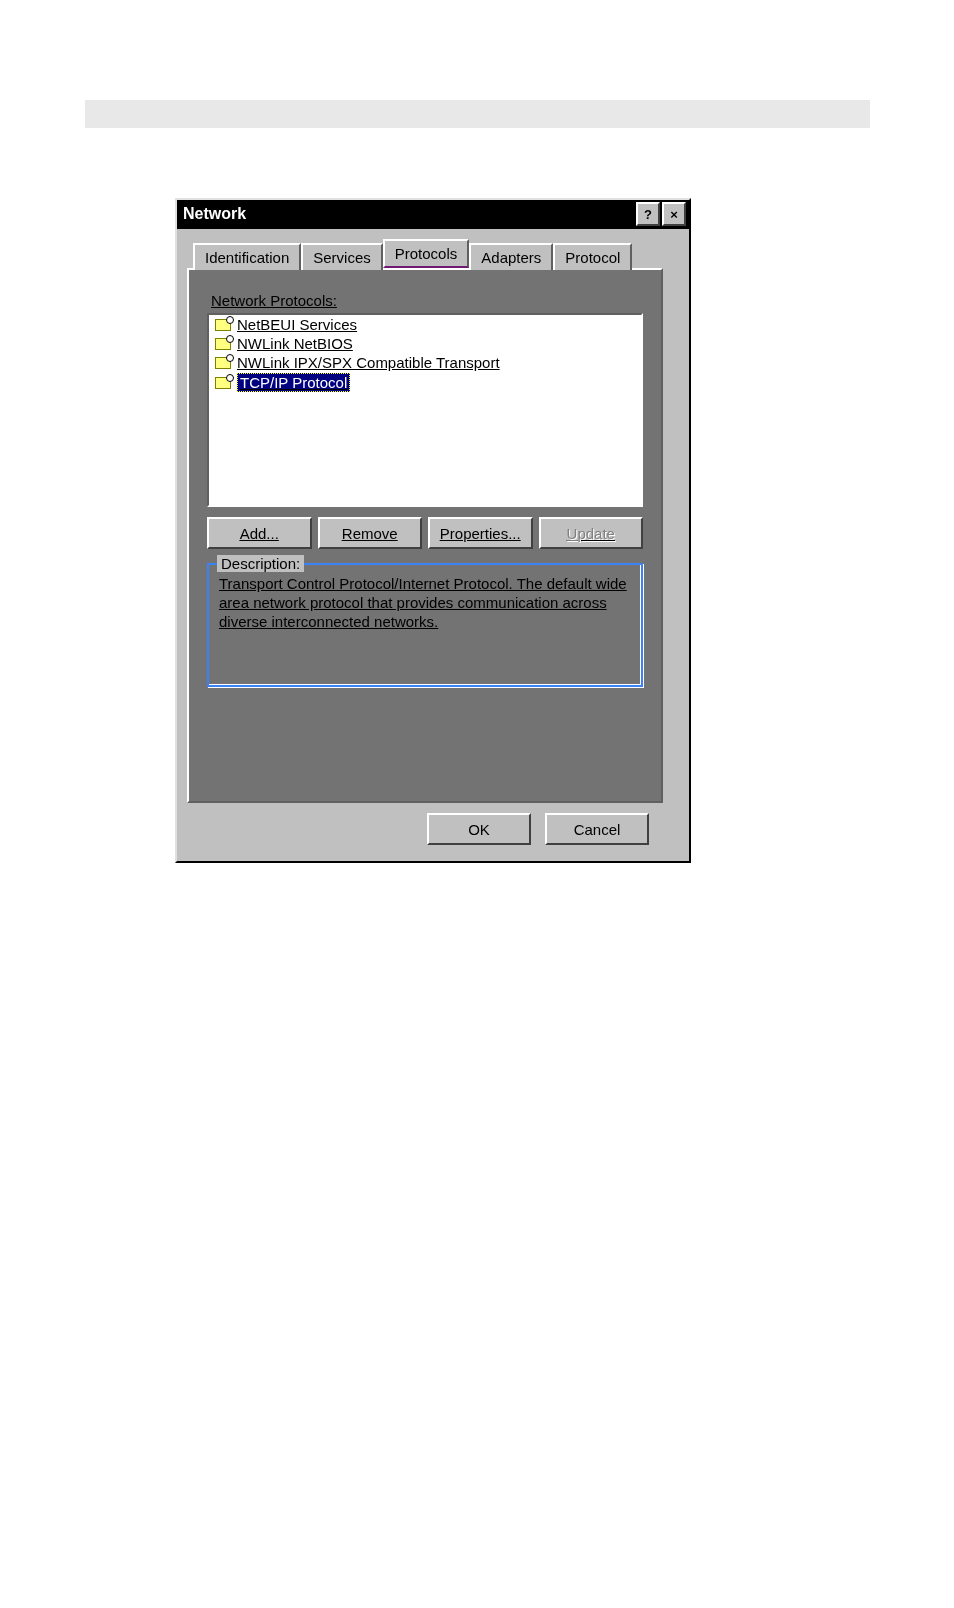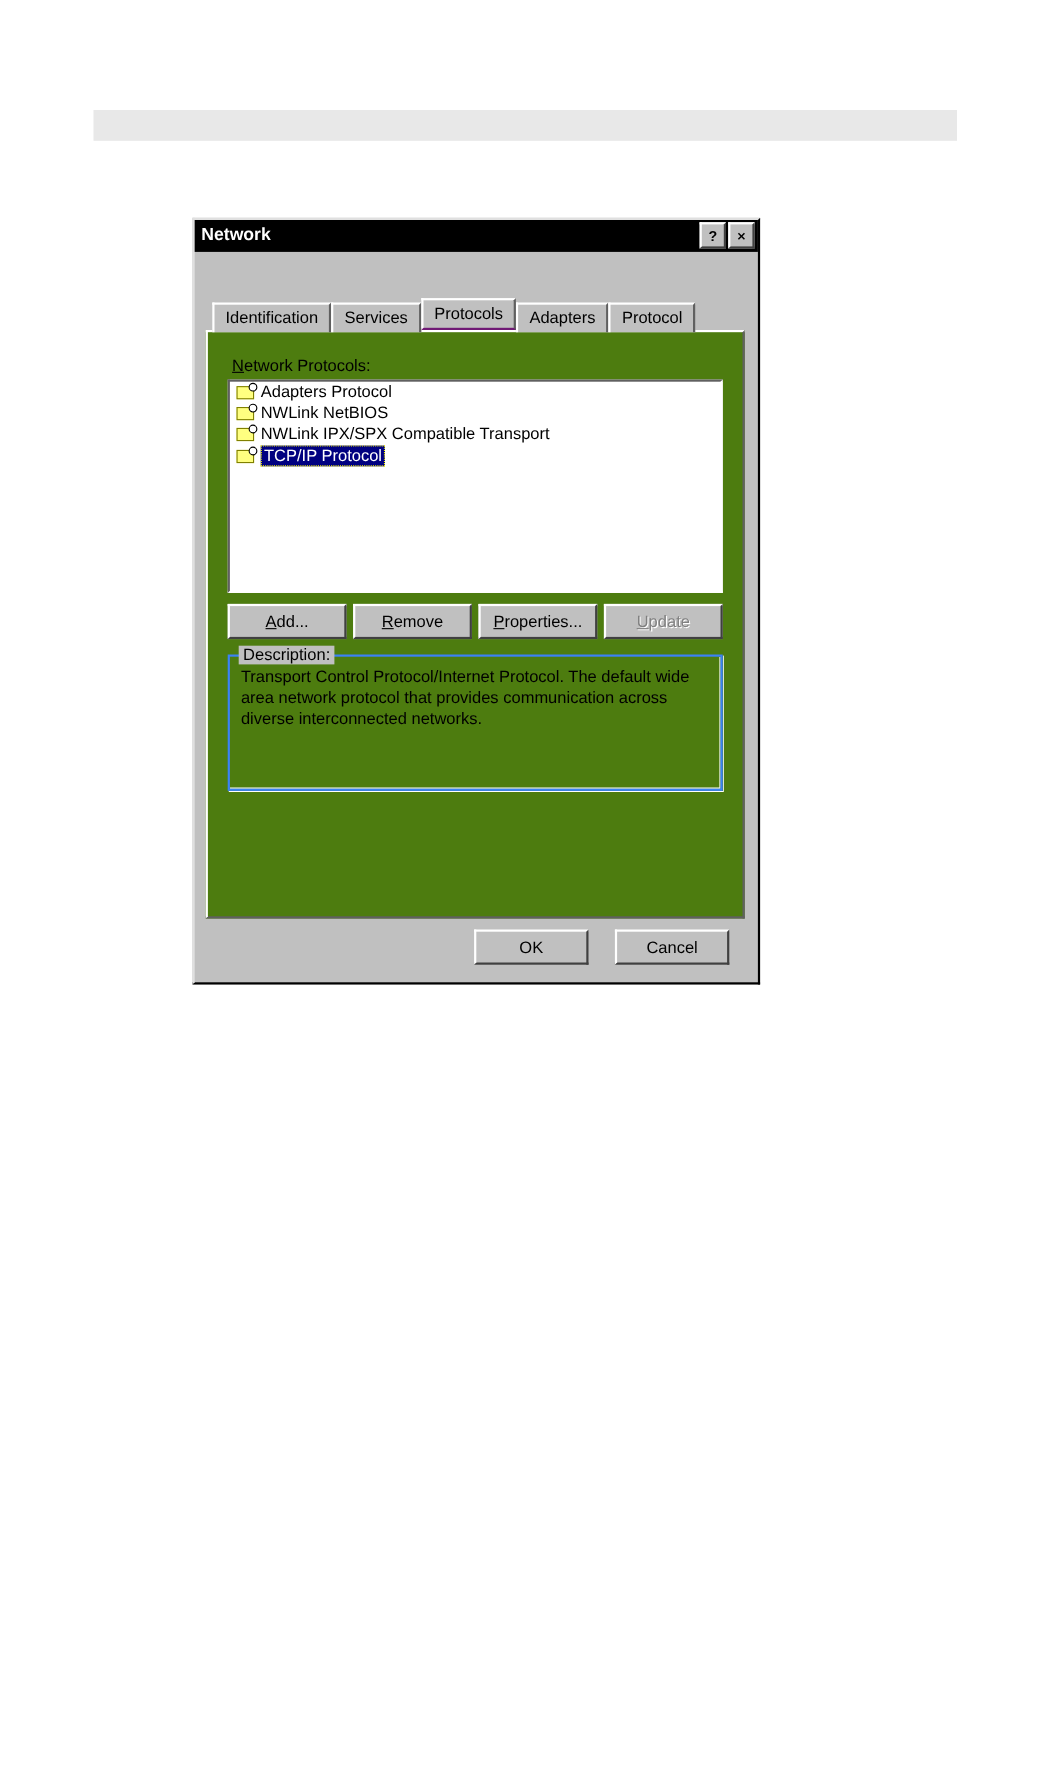--- a/index.html
+++ b/index.html
@@ -1,47 +1,47 @@
 <!DOCTYPE html>
 <html><head>
 <meta charset="utf-8">
 <style>
   html,body{margin:0;padding:0;width:954px;height:1608px;background:#fff;font-family:"Tahoma","MS Sans Serif",Arial,sans-serif;font-size:15px;color:#000;}
   .header-bar{position:absolute;left:85px;top:100px;width:785px;height:28px;background:#e8e8e8;}
   .dialog{position:absolute;left:175px;top:198px;width:512px;border:2px solid #000;border-top-color:#e0e0e0;border-left-color:#e0e0e0;background:#c0c0c0;}
   .titlebar{background:#000000;color:#fff;font-weight:bold;display:flex;align-items:center;padding:2px 3px 3px 6px;}
   .titlebar .title{flex:1;font-size:16px;}
   .sysbtn{width:20px;height:20px;background:#c0c0c0;border:2px solid;border-color:#fff #404040 #404040 #fff;margin-left:2px;font-family:Arial;font-weight:bold;display:flex;align-items:center;justify-content:center;font-size:13px;color:#000;line-height:1;}
-  .client{padding:10px 12px 12px 10px;margin-top:32px;}
+  .client{padding:10px 26px 12px 10px;}
   
   .tabstrip{display:flex;align-items:flex-end;padding-left:6px;}
   .tab{padding:4px 10px 4px 10px;border:2px solid;border-color:#fff #606060 transparent #fff;background:#c0c0c0;position:relative;top:2px;border-bottom:none;}
   .tab.active{top:0;border-bottom:2px solid #701a75;z-index:2;}
-  .tabpanel{border:2px solid;border-color:#fff #606060 #606060 #fff;background:#4d7c0f;padding:18px 18px 20px 18px;}
+  .tabpanel{border:2px solid;border-color:#fff #606060 #606060 #fff;background:#737373;padding:18px 18px 20px 18px;text-decoration:underline;}
   .label{margin:4px 0 4px 4px;}
   .ul{text-decoration:underline;}
   
   .listbox{background:#fff;border:2px solid;border-color:#606060 #fff #fff #606060;height:190px;margin-top:4px;overflow:hidden;}
   .listitem{display:flex;align-items:center;padding:1px 4px;}
   .listitem .icon{width:20px;height:16px;margin-right:4px;display:flex;align-items:center;justify-content:center;flex:none;}
   .proto-icon{width:14px;height:10px;background:#ffff80;border:1px solid #808000;position:relative;}
   .proto-icon:before{content:"";position:absolute;right:-4px;top:-4px;width:6px;height:6px;border:1px solid #000;border-radius:50%;background:#fff;}
   .listitem.selected{background:#fff;}
   .listitem.selected .text{background:#000080;color:#fff;padding:0 2px;border:1px dotted #ffff00;}
   
   .btnrow{display:flex;gap:6px;margin-top:10px;}
   .btn{flex:1;height:28px;border:2px solid;border-color:#fff #404040 #404040 #fff;background:#c0c0c0;display:flex;align-items:center;justify-content:center;}
   .btn.disabled{color:#808080;text-shadow:1px 1px 0 #fff;}
   
   .groupbox{border:2px solid #3b82f6;box-shadow:inset -1px -1px 0 #fff,1px 1px 0 #fff;margin-top:14px;padding:10px 10px 14px 10px;position:relative;min-height:96px;}
   .groupbox .caption{position:absolute;top:-10px;left:8px;background:#c0c0c0;padding:0 4px;}
   .desc-text{line-height:1.25;}
   .gap{height:94px;}
   
-  .dlg-buttons{display:flex;justify-content:flex-end;gap:24px;padding:10px 14px 4px 0;}
+  .dlg-buttons{display:flex;justify-content:flex-end;gap:14px;padding:10px 14px 4px 0;}
   .dlg-buttons .btn{flex:none;width:100px;}
 </style>
 </head>
 <body>
 
 <div class="header-bar"></div>
 
 <div class="dialog">
   <div class="titlebar">
     <span class="title">Network</span>
@@ -63,21 +63,21 @@
     </div>
 
     <div class="tabpanel">
       <div class="label"><span class="ul">N</span><span>etwork Protocols:</span></div>
 
       <div class="listbox">
         <div class="listitem">
           <span class="icon">
               <span class="proto-icon"></span>
             </span>
-          <span class="text">Adapters Protocol</span>
+          <span class="text">NetBEUI Services</span>
         </div>
         <div class="listitem">
           <span class="icon">
               <span class="proto-icon"></span>
             </span>
           <span class="text">NWLink NetBIOS</span>
         </div>
         <div class="listitem">
           <span class="icon">
               <span class="proto-icon"></span>

